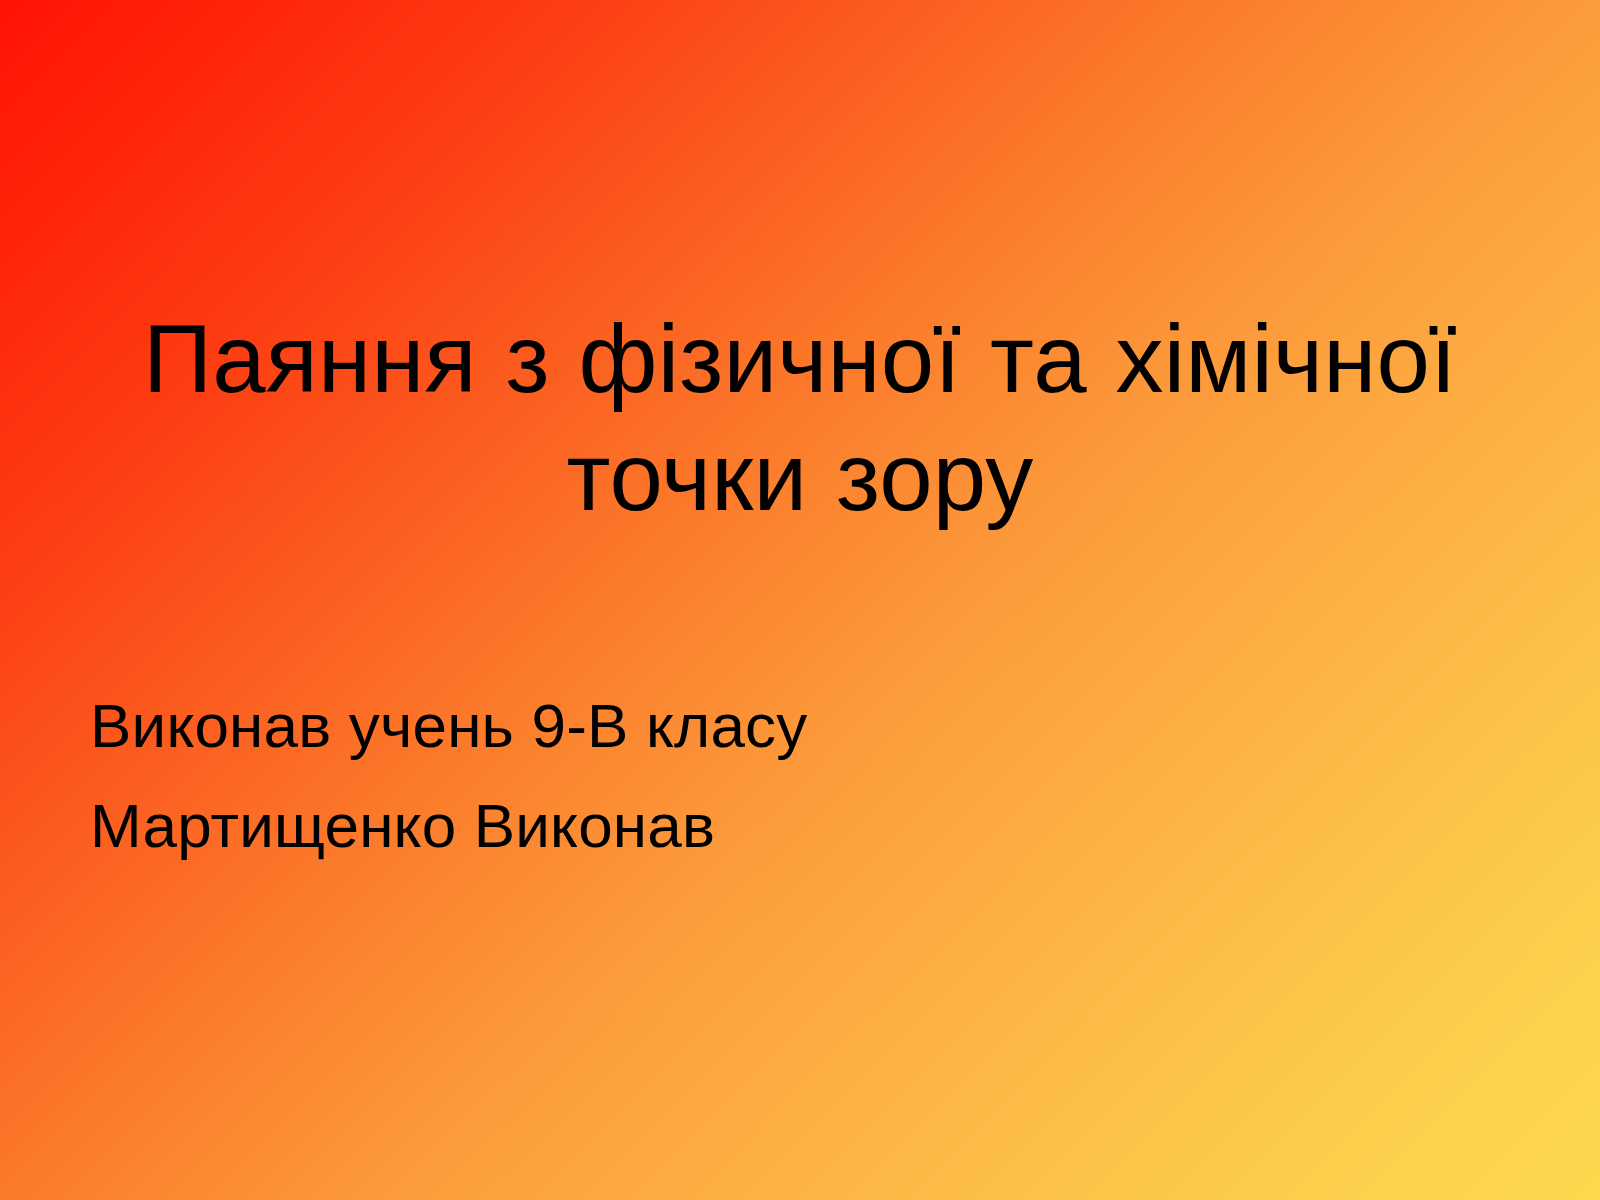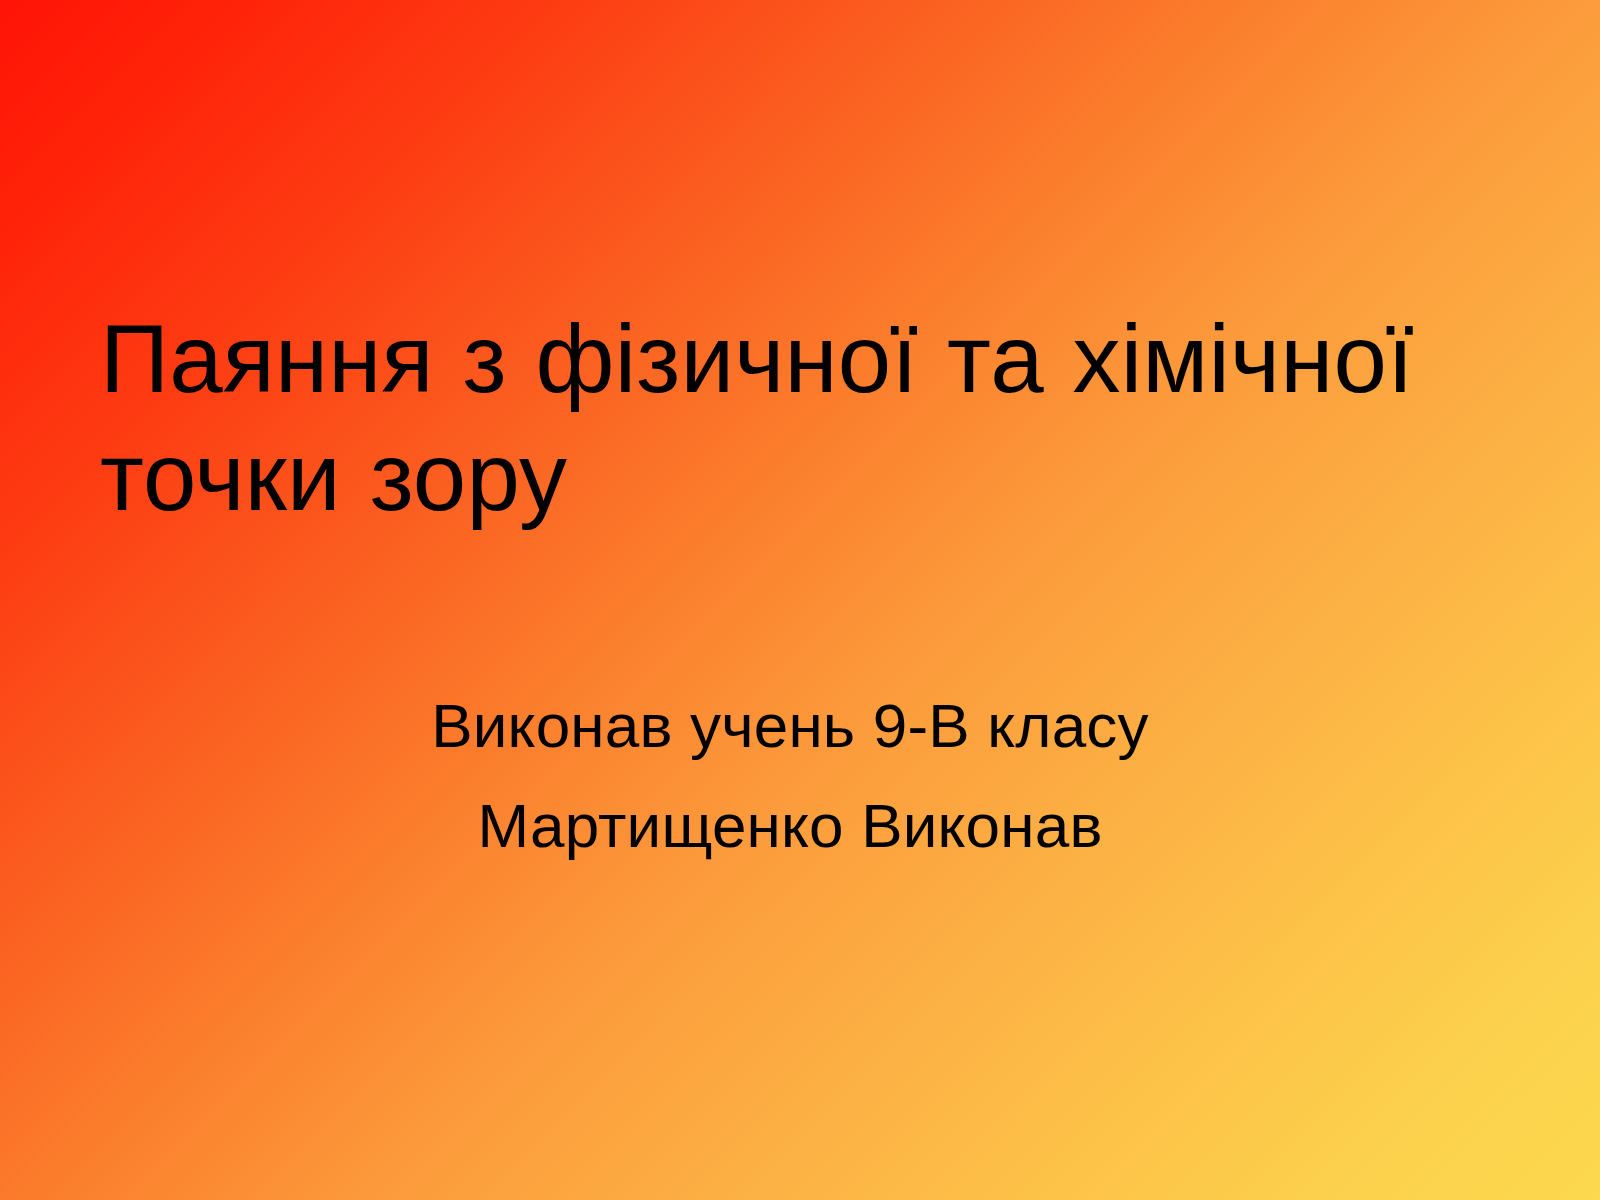--- a/index.html
+++ b/index.html
@@ -35,41 +35,42 @@
         #fcd94e 100%);
     overflow: hidden;
   }
 
   
   #title-block {
     position: absolute;
     left: 100px;
     top: 300px;
     width: 1400px;
+    text-align: center;
   }
 
   #title-text {
     margin: 0;
     padding: 0;
     font-size: 96px;
     font-weight: normal;
     line-height: 1.23;
     color: #000000;
     letter-spacing: 0.2px;
     word-spacing: 2px;
     white-space: pre-wrap;
   }
 
   
   #subtitle-block {
     position: absolute;
     left: 90px;
     top: 676px;
     width: 1400px;
-    text-align: center;
+    text-align: left;
   }
 
   .subtitle-line {
     margin: 0;
     padding: 0;
     font-size: 62px;
     font-weight: normal;
     line-height: 1.62;
     color: #000000;
     letter-spacing: 0.2px;

